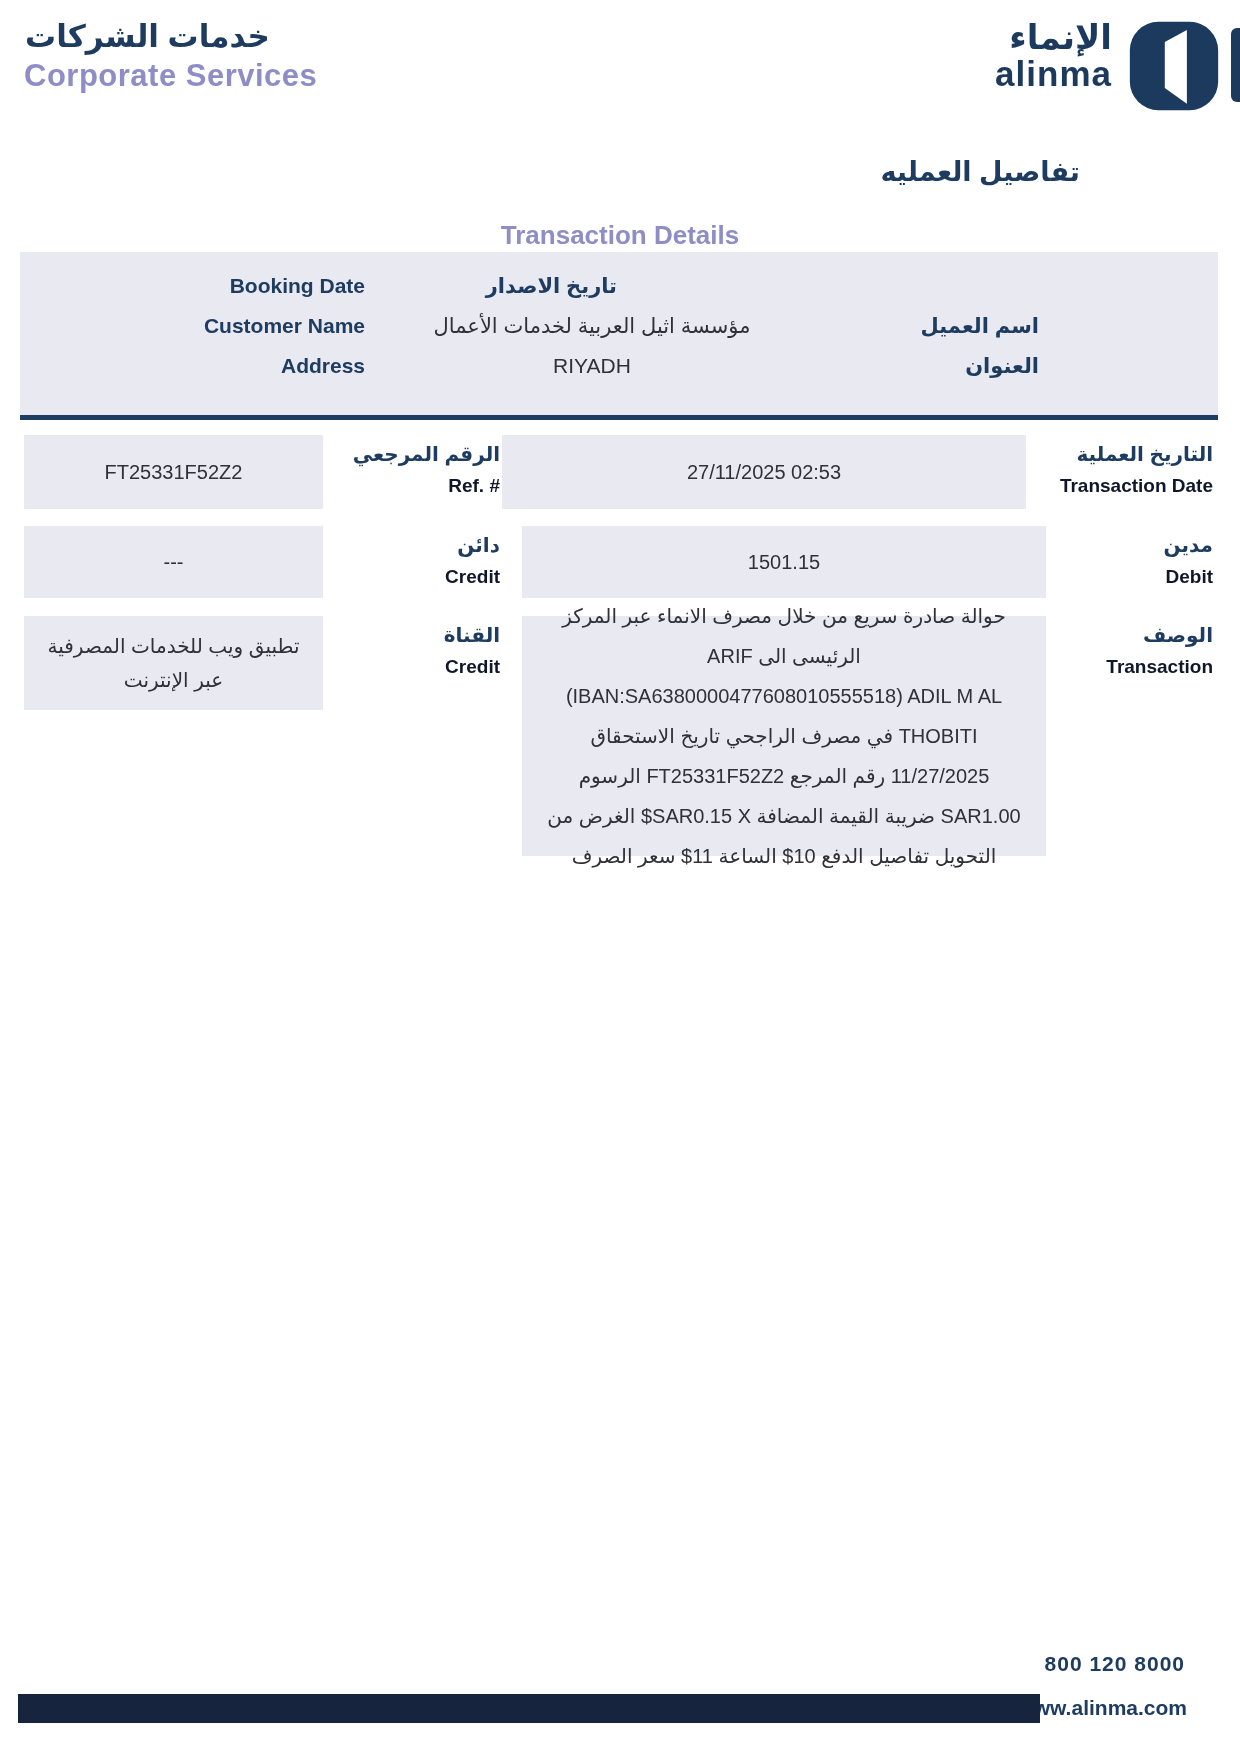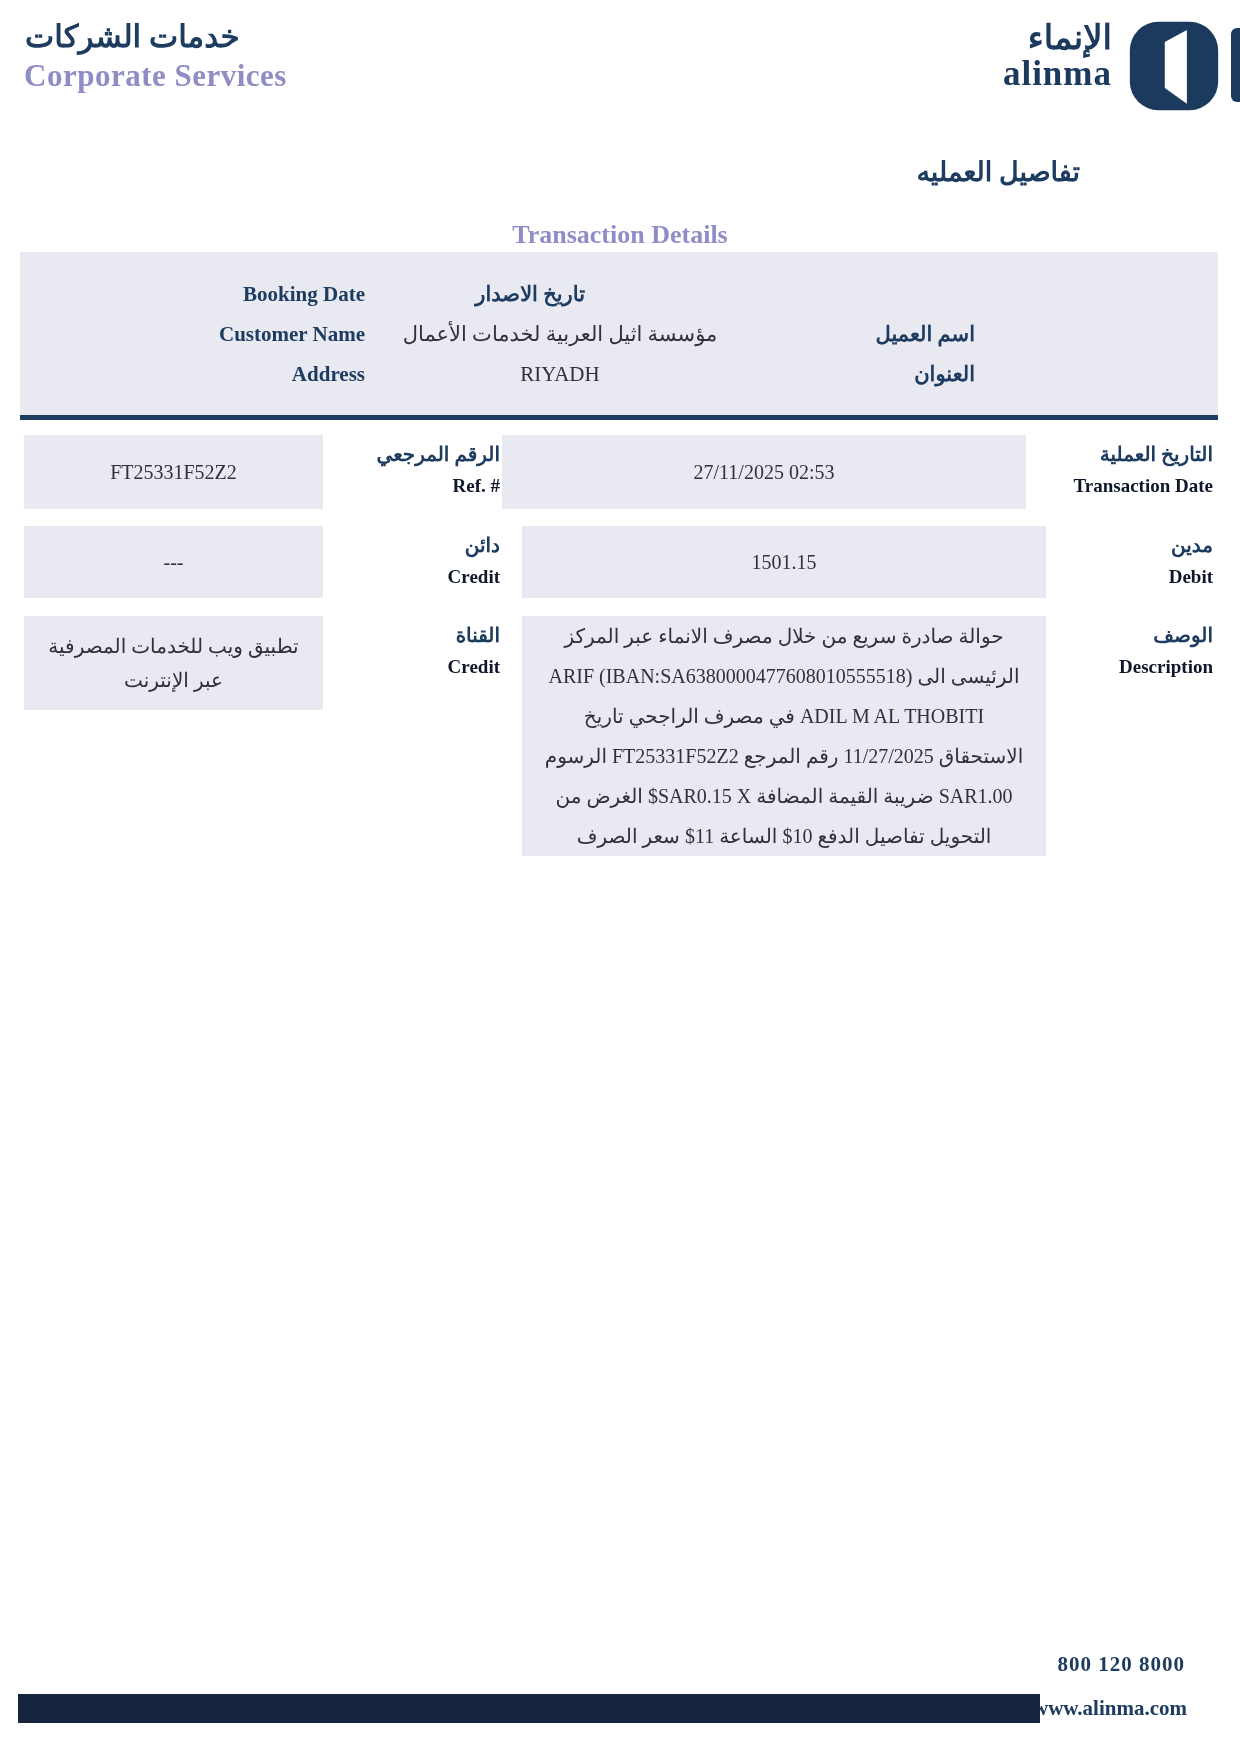--- a/index.html
+++ b/index.html
@@ -1,35 +1,35 @@
 <!DOCTYPE html>
 <html lang="ar"><head>
 <meta charset="utf-8">
 <style>
   html,body{margin:0;padding:0;}
   body{
     width:1240px;height:1754px;position:relative;background:#ffffff;overflow:hidden;
     font-family:"Liberation Sans","DejaVu Sans",sans-serif;
     -webkit-font-smoothing:antialiased;
   }
-  .abs{position:absolute;font-family:Liberation Serif, serif;}
+  .abs{position:absolute;}
   
   .brand-ar{left:25px;top:18px;font-size:31px;font-weight:bold;color:#1d3c60;direction:rtl;}
   .brand-en{left:24px;top:58px;font-size:31px;font-weight:bold;color:#8e8dc6;letter-spacing:.5px;}
   .logo-words{left:920px;top:20px;width:192px;text-align:right;color:#1b3a5e;font-weight:bold;line-height:1.05;}
   .logo-words .ar{font-size:34px;direction:rtl;}
   .logo-words .en{font-size:35px;letter-spacing:1px;}
   .logo-mark{left:1128px;top:20px;width:92px;height:92px;}
   .logo-sliver{right:0;top:28px;width:9px;height:74px;background:#1b3a5e;border-radius:6px 0 0 6px;}
   
   .title-ar{left:0;top:156px;width:1080px;text-align:right;font-size:27px;font-weight:bold;color:#1d3c60;direction:rtl;}
   .title-en{left:0;top:220px;width:1240px;text-align:center;font-size:26px;font-weight:bold;color:#8e8dc6;}
   
   .panel1{left:20px;top:252px;width:1198px;height:141px;background:#e9e9f2;border-bottom:5px solid #1e3d63;padding-top:22px;box-sizing:content-box;}
-  .s-row{display:flex;height:40px;align-items:center;}
+  .s-row{display:flex;height:40px;align-items:flex-start;gap:32px;}
   .s-label-en{width:345px;text-align:right;font-weight:bold;font-size:21px;color:#1d3c60;}
   .s-value{width:390px;text-align:center;font-size:21px;color:#30303a;}
   .s-label-ar{width:220px;text-align:right;font-weight:bold;font-size:21px;color:#1d3c60;direction:rtl;}
   
   .vbox{background:#e9e9f2;display:flex;align-items:center;justify-content:center;text-align:center;color:#30303a;font-size:20px;}
   .lblcol{text-align:right;display:flex;flex-direction:column;align-items:flex-end;gap:9px;padding-top:7px;box-sizing:border-box;}
   .lbl-ar{font-size:20px;font-weight:bold;color:#1d3c60;direction:rtl;}
   .lbl-en{font-size:19px;font-weight:bold;color:#0f172a;}
   .box-ref{left:24px;top:435px;width:299px;height:74px;}
   .lbl-refcol{left:323px;top:435px;width:177px;height:74px;}
@@ -109,18 +109,18 @@
 </div>
 
 <div class="abs vbox box-channel">تطبيق ويب للخدمات المصرفية عبر الإنترنت</div>
 <div class="abs lblcol lbl-channelcol">
   <div class="lbl-ar">القناة</div>
   <div class="lbl-en">Credit</div>
 </div>
 <div class="abs vbox box-desc">حوالة صادرة سريع من خلال مصرف الانماء عبر المركز الرئيسى الى ‎ARIF (IBAN:SA6380000477608010555518)‎ ADIL M AL THOBITI في مصرف الراجحي تاريخ الاستحقاق 11/27/2025 رقم المرجع FT25331F52Z2 الرسوم SAR1.00 ضريبة القيمة المضافة ‎$SAR0.15 X‎ الغرض من التحويل تفاصيل الدفع ‎$10‎ الساعة ‎$11‎ سعر الصرف</div>
 <div class="abs lblcol lbl-desccol">
   <div class="lbl-ar">الوصف</div>
-  <div class="lbl-en">Description</div>
+  <div class="lbl-en">Transaction</div>
 </div>
 
 <div class="abs phone">800 120 8000</div>
 <div class="abs website">www.alinma.com</div>
 <div class="abs bottom-bar"></div>
 
 </body></html>

